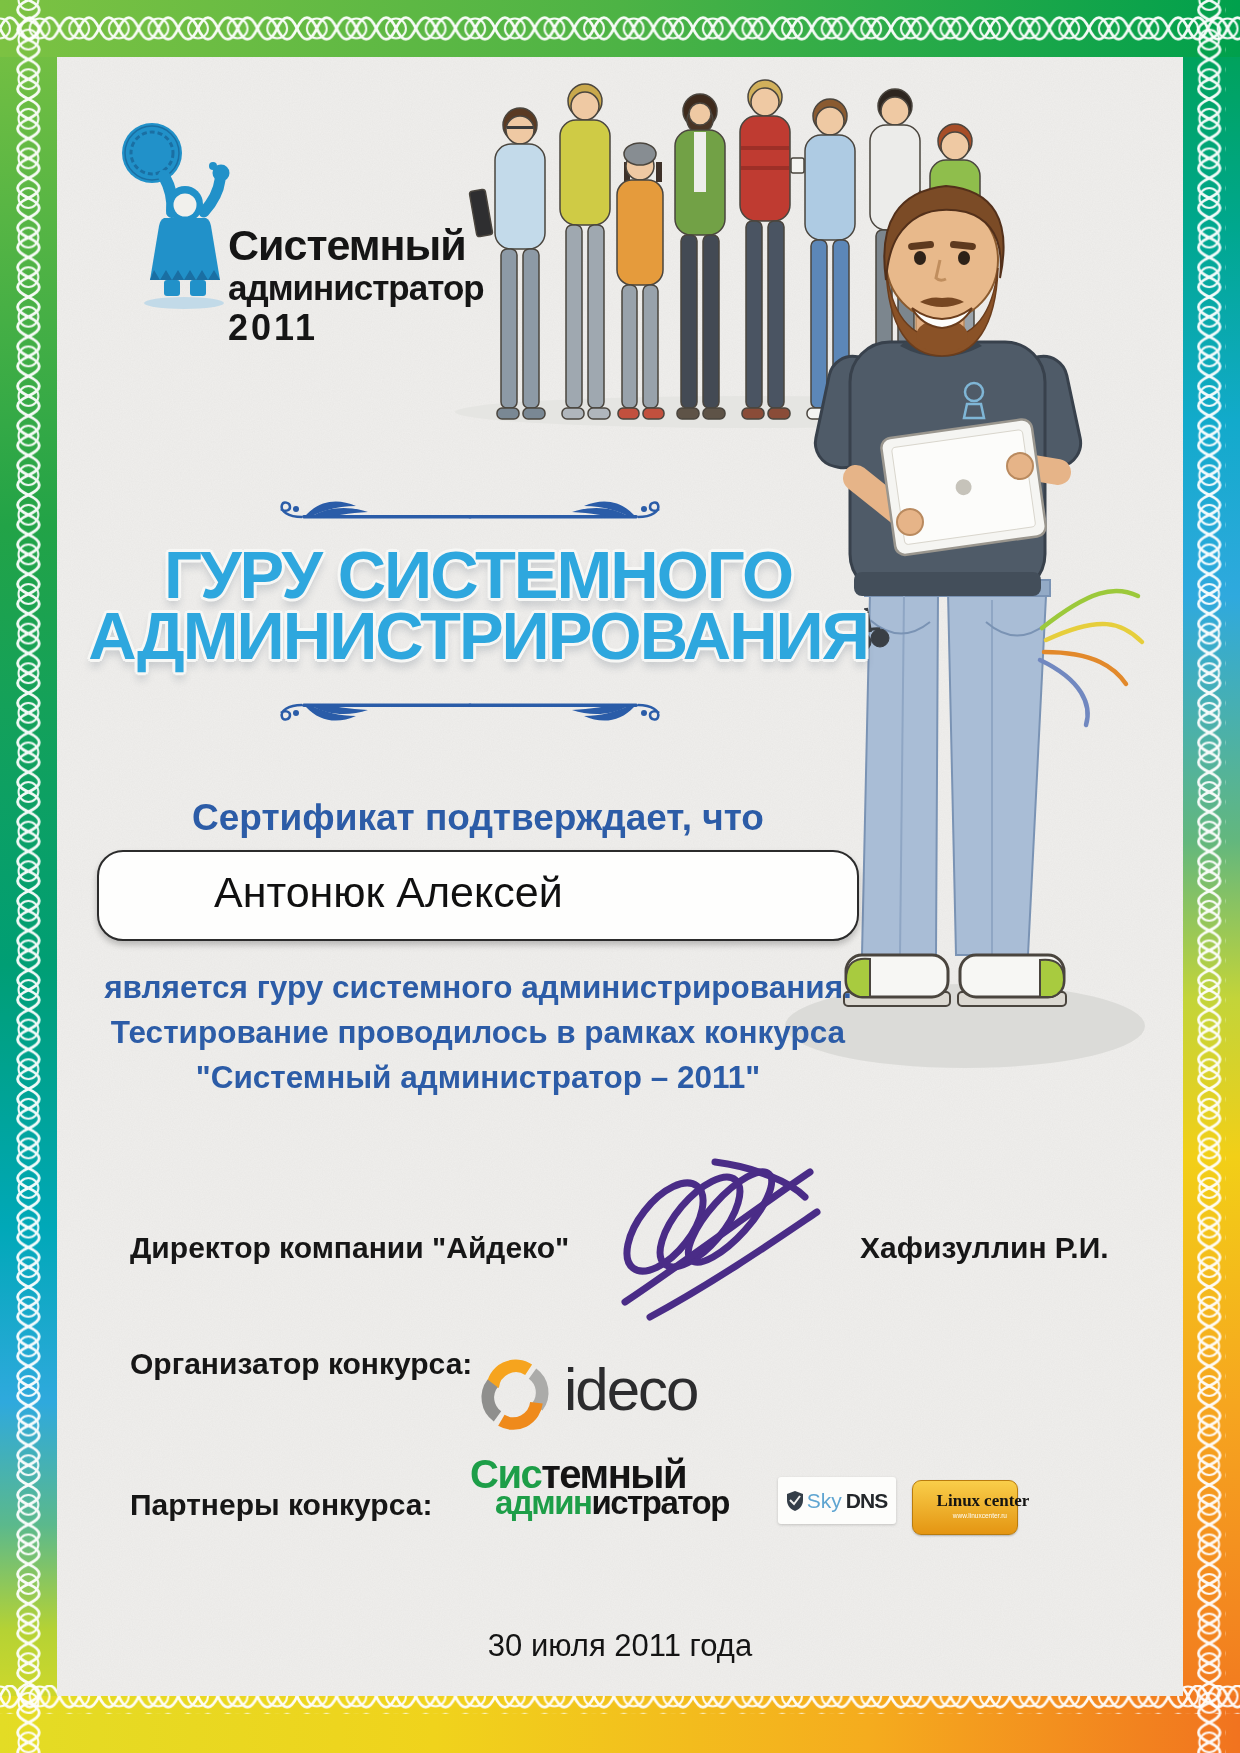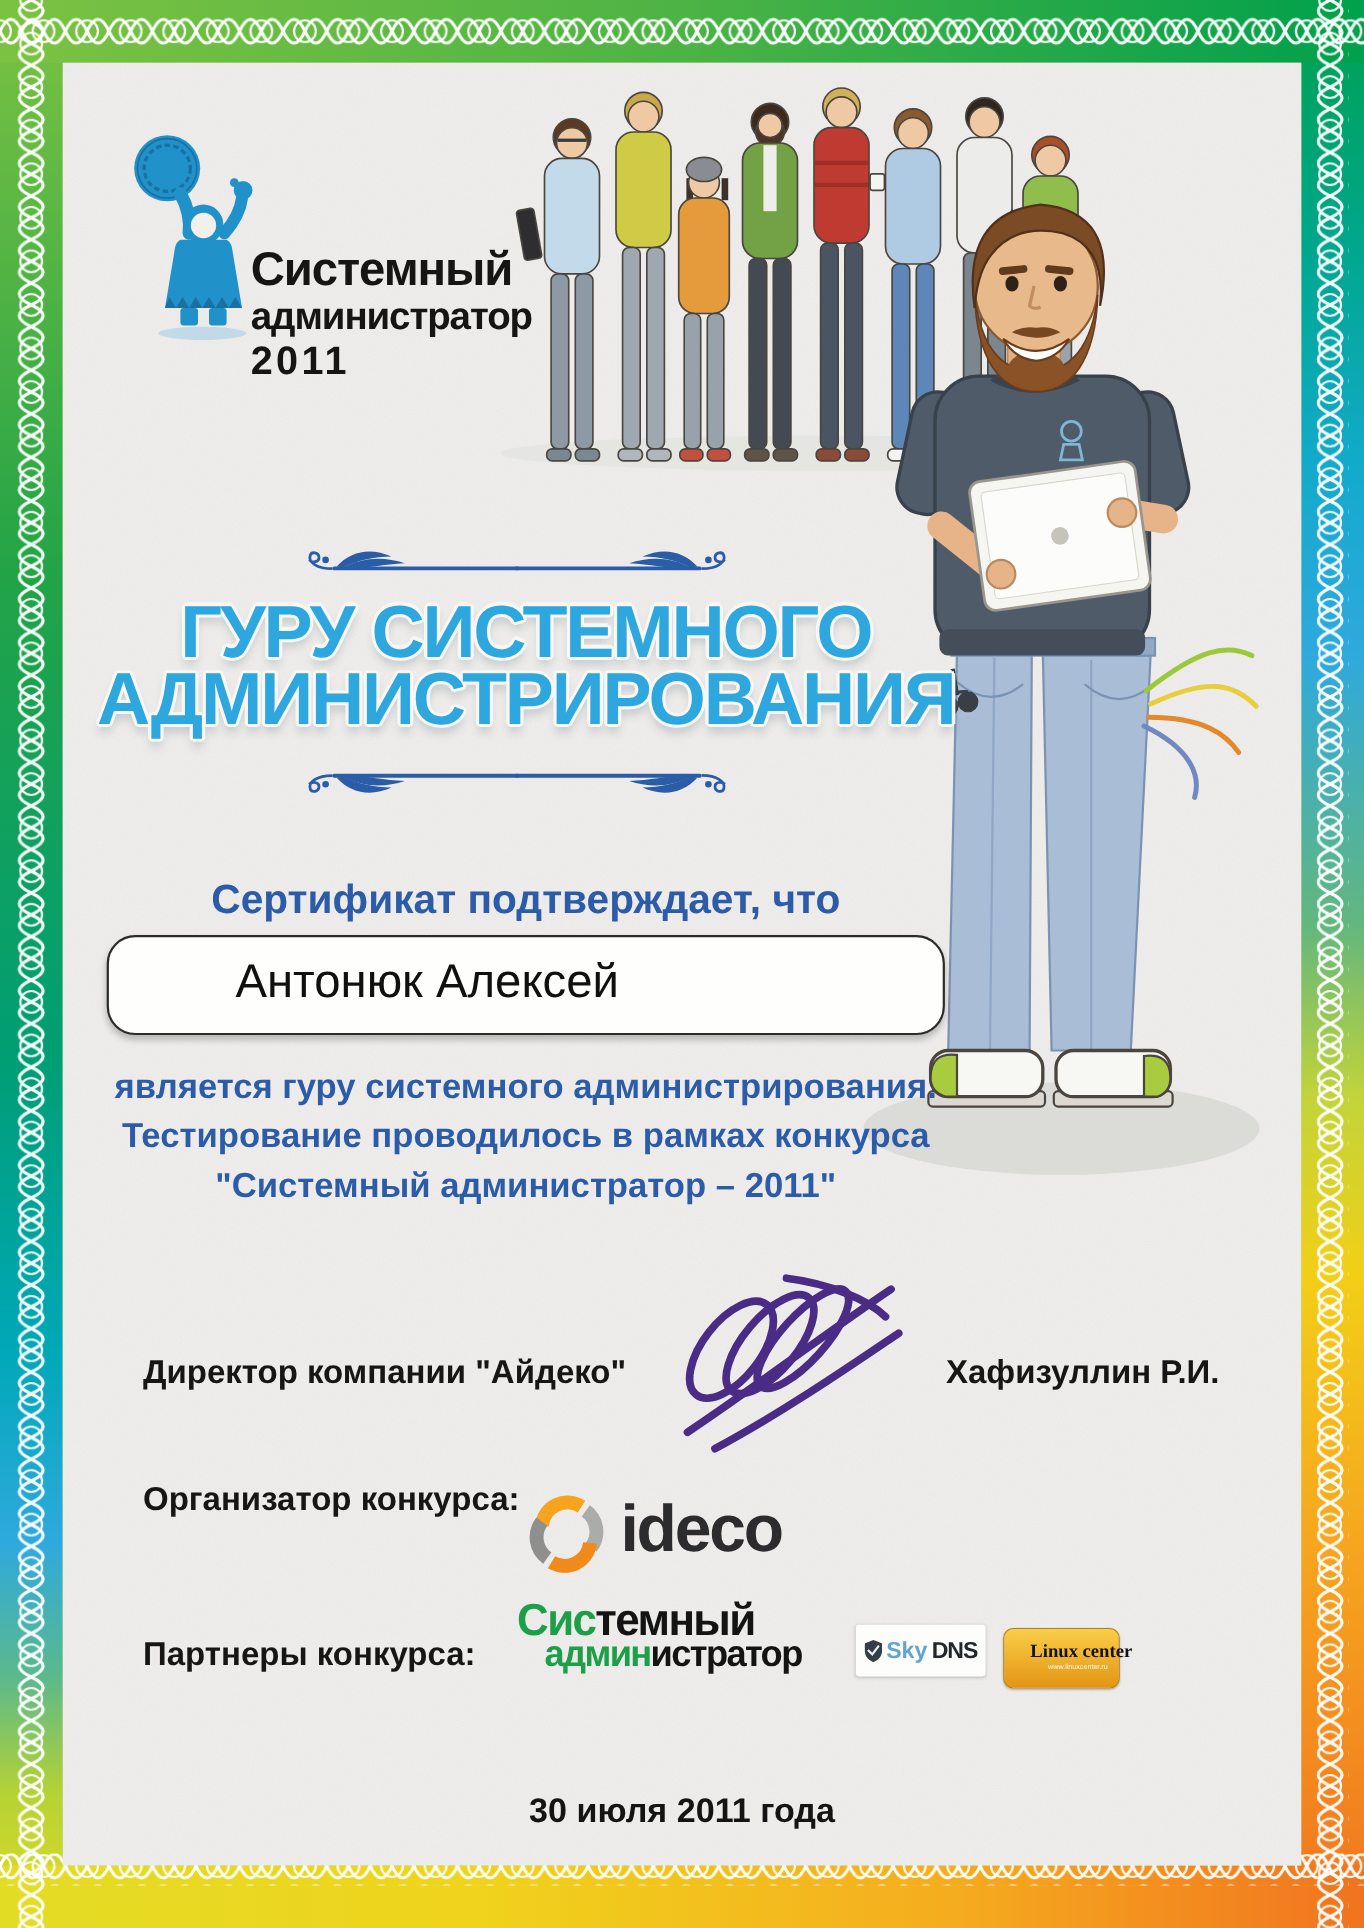--- a/index.html
+++ b/index.html
@@ -18,37 +18,37 @@
       text-shadow:-3px 0 0 #F7F7F5,3px 0 0 #F7F7F5,0 -3px 0 #F7F7F5,0 3px 0 #F7F7F5,
                   -2px -2px 0 #F7F7F5,2px -2px 0 #F7F7F5,-2px 2px 0 #F7F7F5,2px 2px 0 #F7F7F5,
                   0 7px 9px rgba(40,60,80,.22);}
   .blue-line{width:840px;text-align:center;color:#2C5CA7;font-weight:bold;}
   .intro{font-size:37px;}
   .body-text{font-size:31.5px;line-height:45px;}
   .name-box{left:97px;top:850px;width:758px;height:87px;background:#FEFEFD;
       border:2px solid #2B2B2B;border-radius:26px;box-shadow:0 4px 6px rgba(0,0,0,.22);}
   .name-box span{display:block;margin:16px 0 0 115px;font-size:43px;color:#101010;}
   .black-label{font-size:30px;font-weight:bold;color:#161616;}
-  .ideco-text{font-size:60px;font-weight:bold;letter-spacing:-2px;color:#2C2C2E;line-height:60px;}
+  .ideco-text{font-size:60px;font-weight:normal;letter-spacing:-2px;color:#2C2C2E;line-height:60px;}
   .mag{line-height:0;transform:scaleY(1.02);transform-origin:left top;}
   .mag .m1{font-size:40px;line-height:30px;font-weight:bold;letter-spacing:-1.5px;white-space:nowrap;}
   .mag .m2{font-size:33px;line-height:27px;font-weight:bold;letter-spacing:-1.5px;margin-left:25px;white-space:nowrap;}
   .mag .g{color:#1D9E48;} .mag .b{color:#141414;}
   .skydns{left:778px;top:1477px;width:118px;height:47px;background:#FDFDFB;border-radius:3px;
       box-shadow:0 1px 3px rgba(0,0,0,.18);display:flex;align-items:center;justify-content:center;gap:4px;}
-  .skydns .sky{color:#5FA5D1;font-weight:bold;font-size:21px;}
+  .skydns .sky{color:#5FA5D1;font-weight:normal;font-size:21px;}
   .skydns .dns{color:#23272B;font-weight:bold;font-size:21px;letter-spacing:-1px;}
   .linuxbox{left:912px;top:1480px;width:104px;height:53px;border-radius:9px;
       background:linear-gradient(#F9CE4A,#E49512);border:1px solid #B97C0E;
       box-shadow:0 1px 2px rgba(0,0,0,.25);}
   .linuxrow{display:flex;align-items:center;justify-content:center;gap:2px;margin-top:8px;
       font-family:"Liberation Serif",serif;font-weight:bold;font-size:17px;color:#131313;padding-left:36px;}
   .linuxurl{text-align:right;font-size:6.5px;color:#FDFDF8;padding-right:10px;margin-top:-1px;
       font-family:"Liberation Sans",sans-serif;}
-  .date-line{left:0;top:1628px;width:1240px;text-align:center;font-size:31px;font-weight:bold;color:#141414;}
+  .date-line{left:0;top:1628px;width:1240px;text-align:center;font-size:31px;font-weight:normal;color:#141414;}
 </style>
 </head>
 <body>
 
 <div class="cert">
 
   <svg class="abs" width="1240" height="1753" style="left:0;top:0">
     <defs>
       <linearGradient id="gTop" x1="0" y1="0" x2="1" y2="0">
         <stop offset="0" stop-color="#7CC242"></stop>

